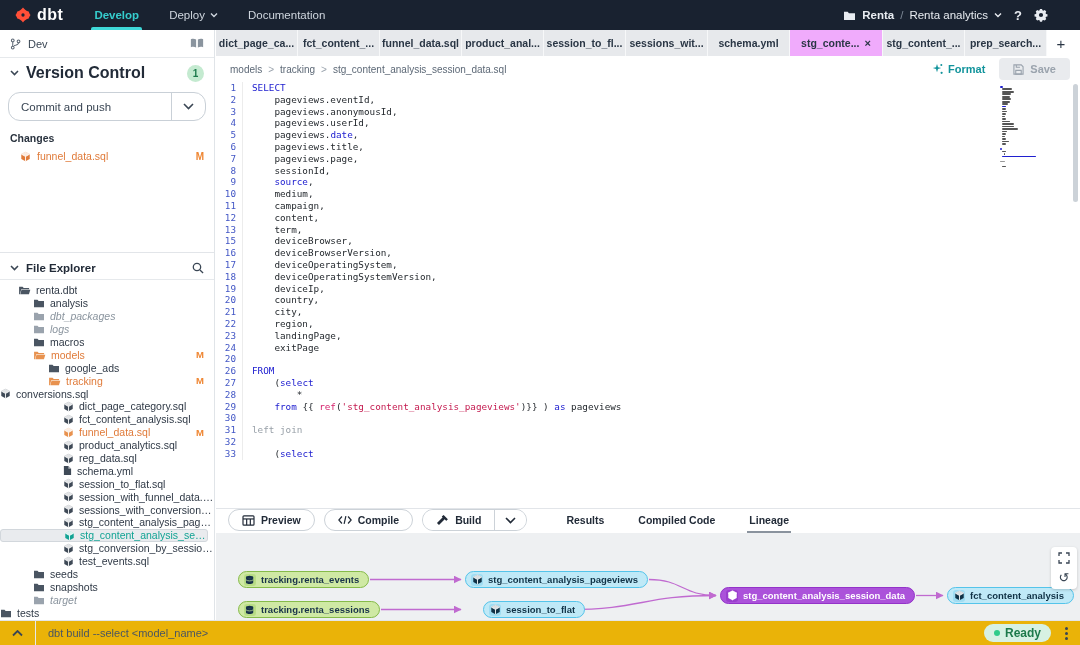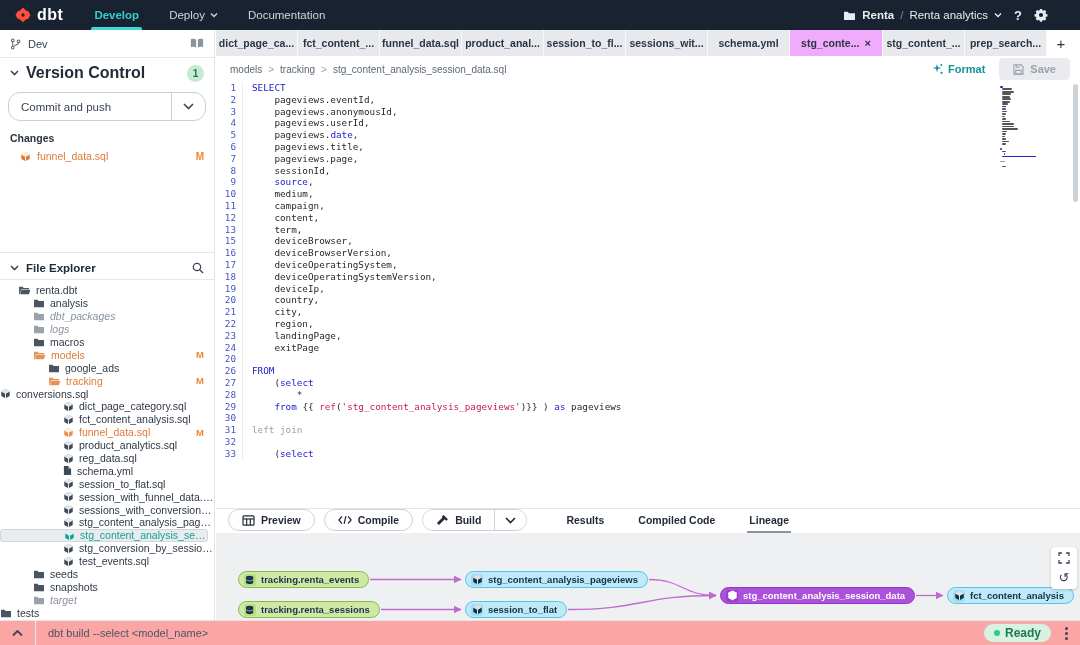--- a/index.html
+++ b/index.html
@@ -97,21 +97,21 @@
   .lnode.source { background:#cfe9a4; border:1px solid #86bb4a; color:#17324a; }
   .lnode.source .chip { background:#b8dd85; }
   .lnode.model { background:#bfe9f7; border:1px solid #54c4ea; color:#103246; }
   .lnode.model .chip { background:#9fdcf2; }
   .lnode.focus { background:#ab52da; border:1px solid #9333c9; color:#fff; }
   .lnode.focus .chip { background:#9a3ecd; }
   .lineage-controls { position:absolute; right:3px; top:14px; width:26px; background:#fff; border-radius:4px; box-shadow:0 1px 3px rgba(0,0,0,.18); display:flex; flex-direction:column; align-items:center; padding:5px 0; gap:7px; z-index:5; }
   .lineage-controls .ctl { cursor:pointer; color:#3a4654; font-size:13px; line-height:13px; }
 
   
-  .statusbar { position:absolute; left:0; right:0; bottom:0; height:25px; background:#fca5a5; border-top:1px solid #e2e5e9; display:flex; align-items:center; z-index:30; }
+  .statusbar { position:absolute; left:0; right:0; bottom:0; height:25px; background:#eab308; border-top:1px solid #e2e5e9; display:flex; align-items:center; z-index:30; }
   .sb-toggle { width:36px; height:100%; display:flex; align-items:center; justify-content:center; border-right:1px solid #e6e9ec; cursor:pointer; }
   .sb-cmd { padding-left:12px; font-size:11px; color:#4a5562; }
   .sb-right { margin-left:auto; display:flex; align-items:center; gap:10px; padding-right:8px; }
   .ready-pill { display:flex; align-items:center; gap:5px; background:#d7f1e3; border-radius:9px; padding:2px 10px; font-size:12px; font-weight:bold; color:#1d7a4b; }
   .ready-dot { width:6px; height:6px; border-radius:50%; background:#2ecc8a; }
   .kebab { display:flex; flex-direction:column; gap:2px; cursor:pointer; padding:0 4px; }
   .kebab i { width:3px; height:3px; border-radius:50%; background:#3a4654; display:block; }
 </style>
 </head>
 <body>
@@ -707,21 +707,21 @@
           <div class="lnode model" style="left: 249px; top: 38px;">
             <span class="chip icon">
               <svg width="11" height="11" viewBox="0 0 12 12">
                 <path fill="#103246" d="M6 .8l4.6 2.5v5.4L6 11.2 1.4 8.7V3.3z"></path>
                 <path fill="#fff" opacity=".85" d="M6 .8L1.4 3.3 6 5.8l4.6-2.5zM6 5.8v5.4" stroke="#fff" stroke-width=".7" fill-rule="evenodd"></path>
                 <path stroke="#fff" stroke-width=".8" d="M6 5.9v5.1M1.6 3.4L6 5.9l4.4-2.5" fill="none"></path>
               </svg>
             </span>
     <span>stg_content_analysis_pageviews</span>
           </div>
-          <div class="lnode model" style="left: 249px; top: 68px;">
+          <div class="lnode model" style="left: 267px; top: 68px;">
             <span class="chip icon">
               <svg width="11" height="11" viewBox="0 0 12 12">
                 <path fill="#103246" d="M6 .8l4.6 2.5v5.4L6 11.2 1.4 8.7V3.3z"></path>
                 <path fill="#fff" opacity=".85" d="M6 .8L1.4 3.3 6 5.8l4.6-2.5zM6 5.8v5.4" stroke="#fff" stroke-width=".7" fill-rule="evenodd"></path>
                 <path stroke="#fff" stroke-width=".8" d="M6 5.9v5.1M1.6 3.4L6 5.9l4.4-2.5" fill="none"></path>
               </svg>
             </span>
     <span>session_to_flat</span>
           </div>
           <div class="lnode focus" style="left: 504px; top: 54px;">

